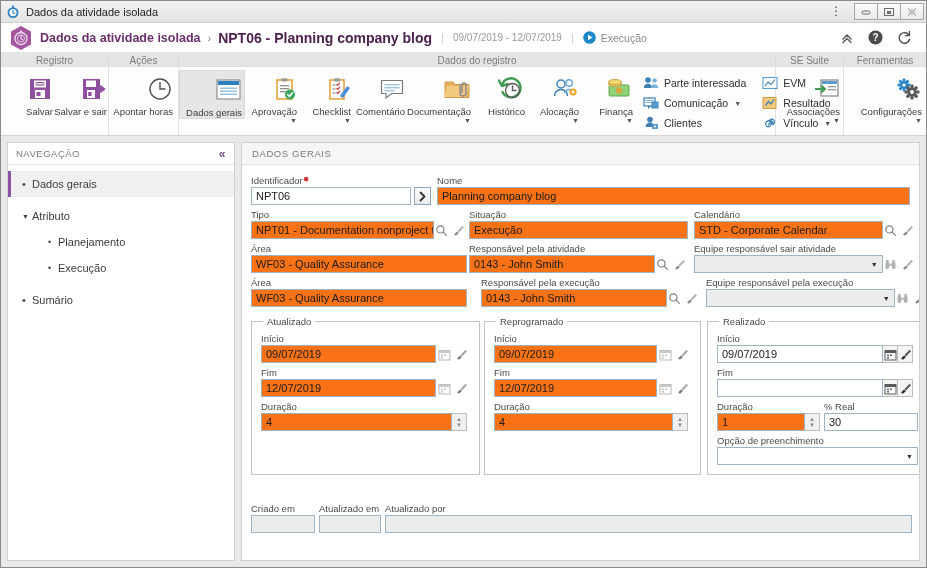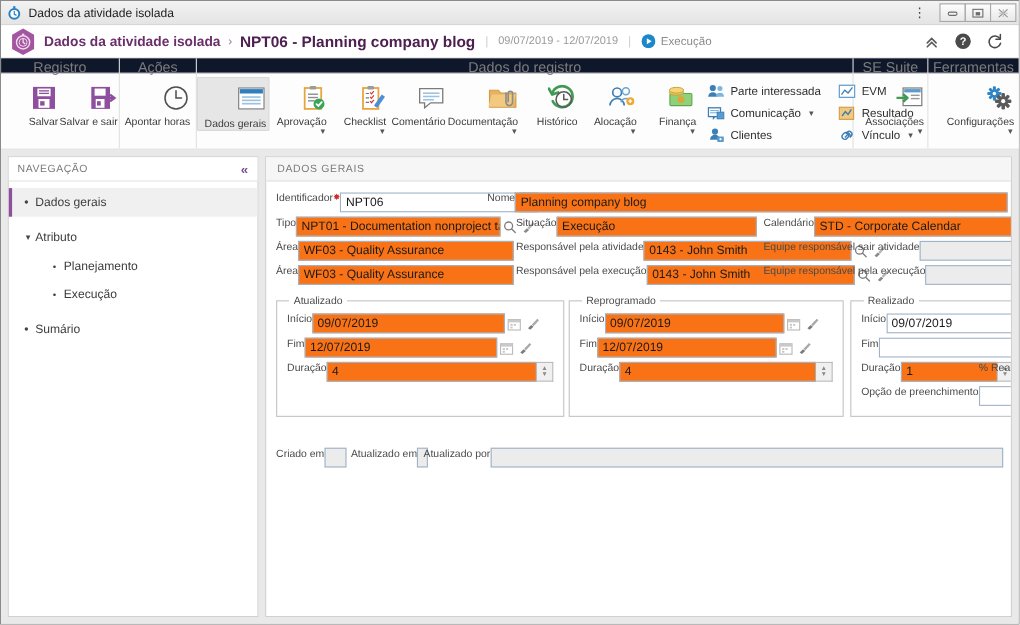--- a/index.html
+++ b/index.html
@@ -54,22 +54,22 @@
   .pipe { color: #cfcfcf; margin: 0 9px; font-size: 11px; }
   .hdr-dates { font-size: 10px; color: #9a9a9a; }
   .play-ico { width: 13px; height: 13px; margin-right: 5px; flex:0 0 13px;}
   .hdr-status { font-size: 10.5px; color: #8a8a8a; display: flex; align-items: center; }
   .hdr-right { margin-left: auto; display: flex; align-items: center; gap: 14px; padding-right: 6px; }
   .hdr-right svg { display: block; }
 
   
   .ribbon { flex: 0 0 auto; background: #fbfbfb; border-bottom: 1px solid #d4d4d4; }
   .ribbon-tabs {
-    height: 14px; display: flex; font-size: 13px; color: #7c7c7c;
-    background: #0f172a; border-bottom: 1px solid #e0e0e0;
+    height: 14px; display: flex; font-size: 10px; color: #7c7c7c;
+    background: #e5e5e5; border-bottom: 1px solid #e0e0e0;
   }
   .rt { display: flex; align-items: center; justify-content: center; border-right: 1px solid #dcdcdc; height:14px;}
   .ribbon-body { height: 68px; display: flex; background: #fdfdfd; }
   .rgroup { display: flex; align-items: flex-start; border-right: 1px solid #e2e2e2; height: 68px; padding-top: 3px; }
   .rbtn {
     width: 54px; min-width: 54px;
     display: flex; flex-direction: column; align-items: flex-end;
     padding: 4px 2px 0 2px; cursor: default;
   }
   .rbtn.wide { width: 66px; min-width: 66px; }
@@ -108,21 +108,21 @@
   }
   .panel-hd {
     height: 22px; flex: 0 0 22px; background: #f6f6f6; border-bottom: 1px solid #e0e0e0;
     display: flex; align-items: center; padding: 0 10px;
     font-size: 9.5px; letter-spacing: .6px; color: #7a7a7a;
   }
   .panel-bd { flex: 1 1 auto; padding: 10px 9px 0 9px; position: relative; }
 
   
   .row { display: flex; }
-  .fld { display: flex; flex-direction: row; }
+  .fld { display: flex; flex-direction: column; }
   .lbl2 { font-size: 9.5px; color: #4a4a4a; margin-bottom: 1px; white-space: nowrap; }
   .req { color: #cf2b2b; font-size: 8px; vertical-align: top; }
   .inp {
     height: 18px; border: 1px solid #9fb3c7; background: #ffffff;
     font-size: 11px; color: #1a1a1a; padding: 0 4px;
     display: flex; align-items: center; white-space: nowrap; overflow: hidden;
   }
   .inp.ro { background: #f97316; }
   .inp.empty { background: #ececec; }
   .adorn { width: 15px; height: 18px; border: 1px solid #bcbcbc; border-left: none;
@@ -649,21 +649,21 @@
               </div>
             </div>
           </div>
         </div>
 
         <div class="row" style="margin-top:4px">
           <div class="fld" style="width:216px">
             <span class="lbl2">Área</span>
             <div class="inp ro" style="width:216px">WF03 - Quality Assurance</div>
           </div>
-          <div class="fld" style="width:219px;margin-left:2px">
+          <div class="fld" style="width:219px;margin-left:14px">
             <span class="lbl2">Responsável pela execução</span>
             <div style="display:flex">
               <div class="inp ro" style="width:189px">0143 - John Smith</div>
               <div class="adorn plain">
                 <svg class="tiny-ico" viewBox="0 0 13 13">
                     <circle cx="5.4" cy="5.4" r="3.6" fill="none" stroke="#7d7d7d" stroke-width="1.2"></circle>
                     <path d="M8.2 8.2 L11.4 11.4" stroke="#7d7d7d" stroke-width="1.2" stroke-linecap="round"></path>
                   </svg>
               </div>
               <div class="adorn plain">

